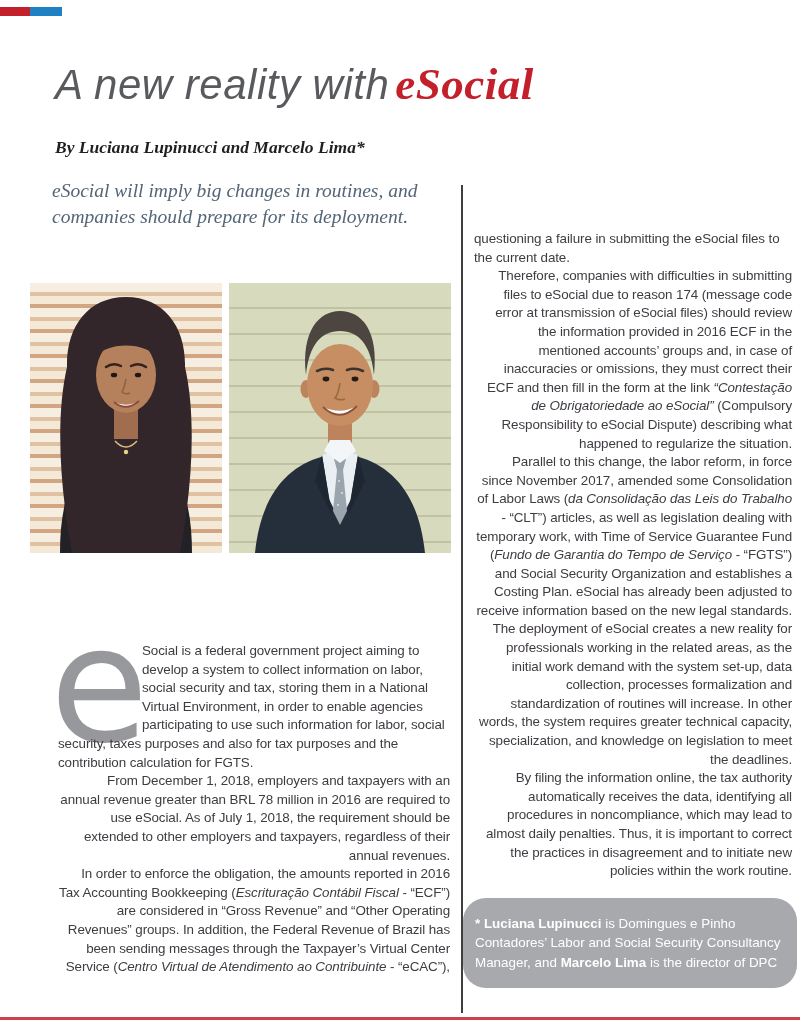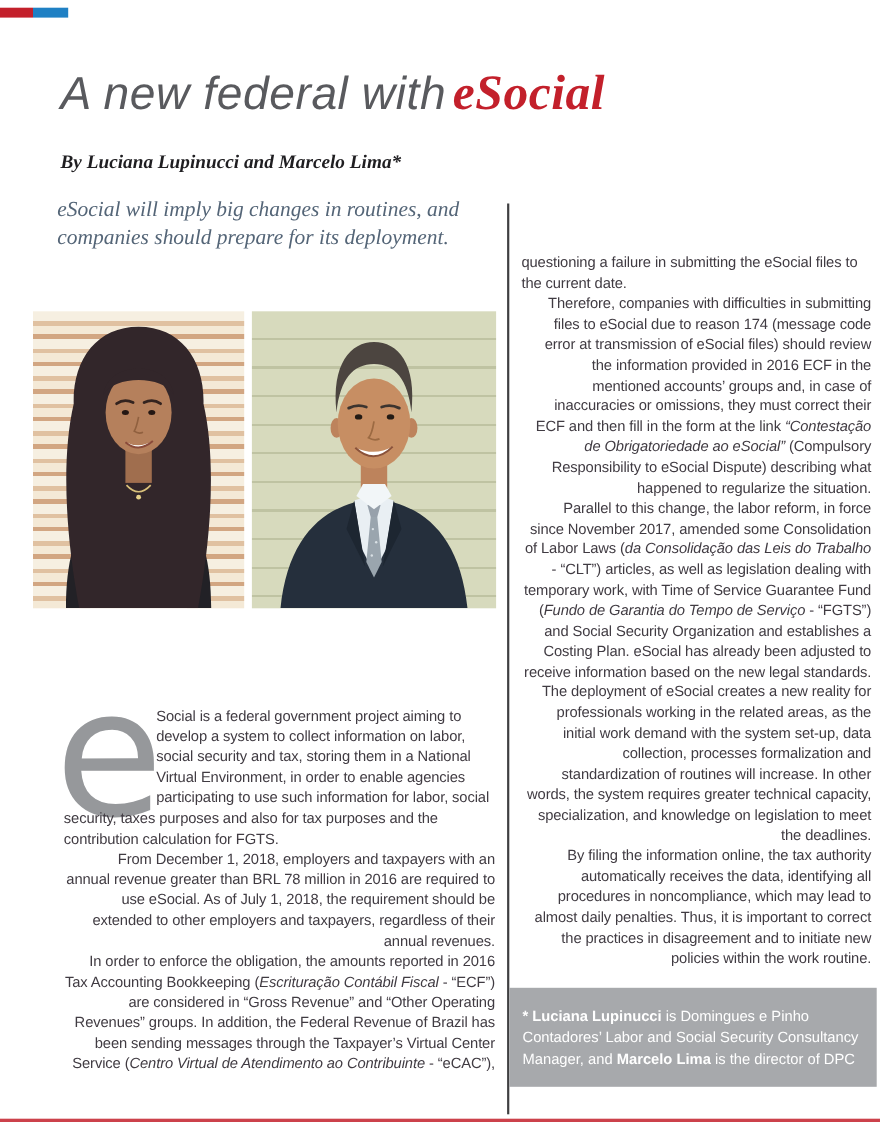--- a/index.html
+++ b/index.html
@@ -46,42 +46,42 @@
 
   .dropcap{float:left;width:84px;height:94px;margin:-2px 8px 0 -8px;
            font-family:"DejaVu Sans",sans-serif;font-size:160px;line-height:92px;
            color:#96989b;overflow:visible;}
 
   .divider{position:absolute;left:461px;top:185px;width:2px;height:828px;background:#3f3f41;}
 
   
   .author-box{position:absolute;left:463px;top:898px;width:310px;height:62px;
               background:#A7A9AC;padding:16px 12px 12px 12px;color:#ffffff;
-              font-size:13.4px;line-height:19.3px;}
+              font-size:13.4px;line-height:19.3px;border-radius:23px;}
   .author-box .rich p{color:#ffffff;}
 
   
   .footer{position:absolute;left:40px;top:1033px;font-size:13px;display:flex;align-items:center;}
   .footer .pagenum{font-weight:700;color:#4c4d4f;}
   .footer .sep{margin:0 5px;color:#5a5a5c;font-weight:400;}
   .footer .issue{font-style:italic;color:#8e91a1;font-size:12.5px;letter-spacing:.2px;}
 
   .bottom-rule{position:absolute;left:0;bottom:0;width:800px;height:3px;background:#C3202B;opacity:.85;}
 </style>
 </head>
 <body>
 
 <div class="page">
 
   <div class="corner-marks">
     <span class="mark red"></span>
     <span class="mark blue"></span>
   </div>
 
-  <h1 class="title"><span>A new federal with</span><span class="hl">eSocial</span></h1>
+  <h1 class="title"><span>A new reality with</span><span class="hl">eSocial</span></h1>
 
   <div class="byline">By Luciana Lupinucci and Marcelo Lima*</div>
 
   <div class="quote">eSocial will imply big changes in routines, and companies should prepare for its deployment.</div>
 
   <div class="photos">
     <div class="photo left">
       <svg width="192" height="270" viewBox="0 0 192 270">
         <path d="M44,270 C48,206 64,168 96,164 C128,168 144,206 148,270 Z" fill="#8f9296"></path>
         <path d="M30,270 C30,214 44,180 78,162 C60,196 54,232 52,270 Z" fill="#222126"></path>

